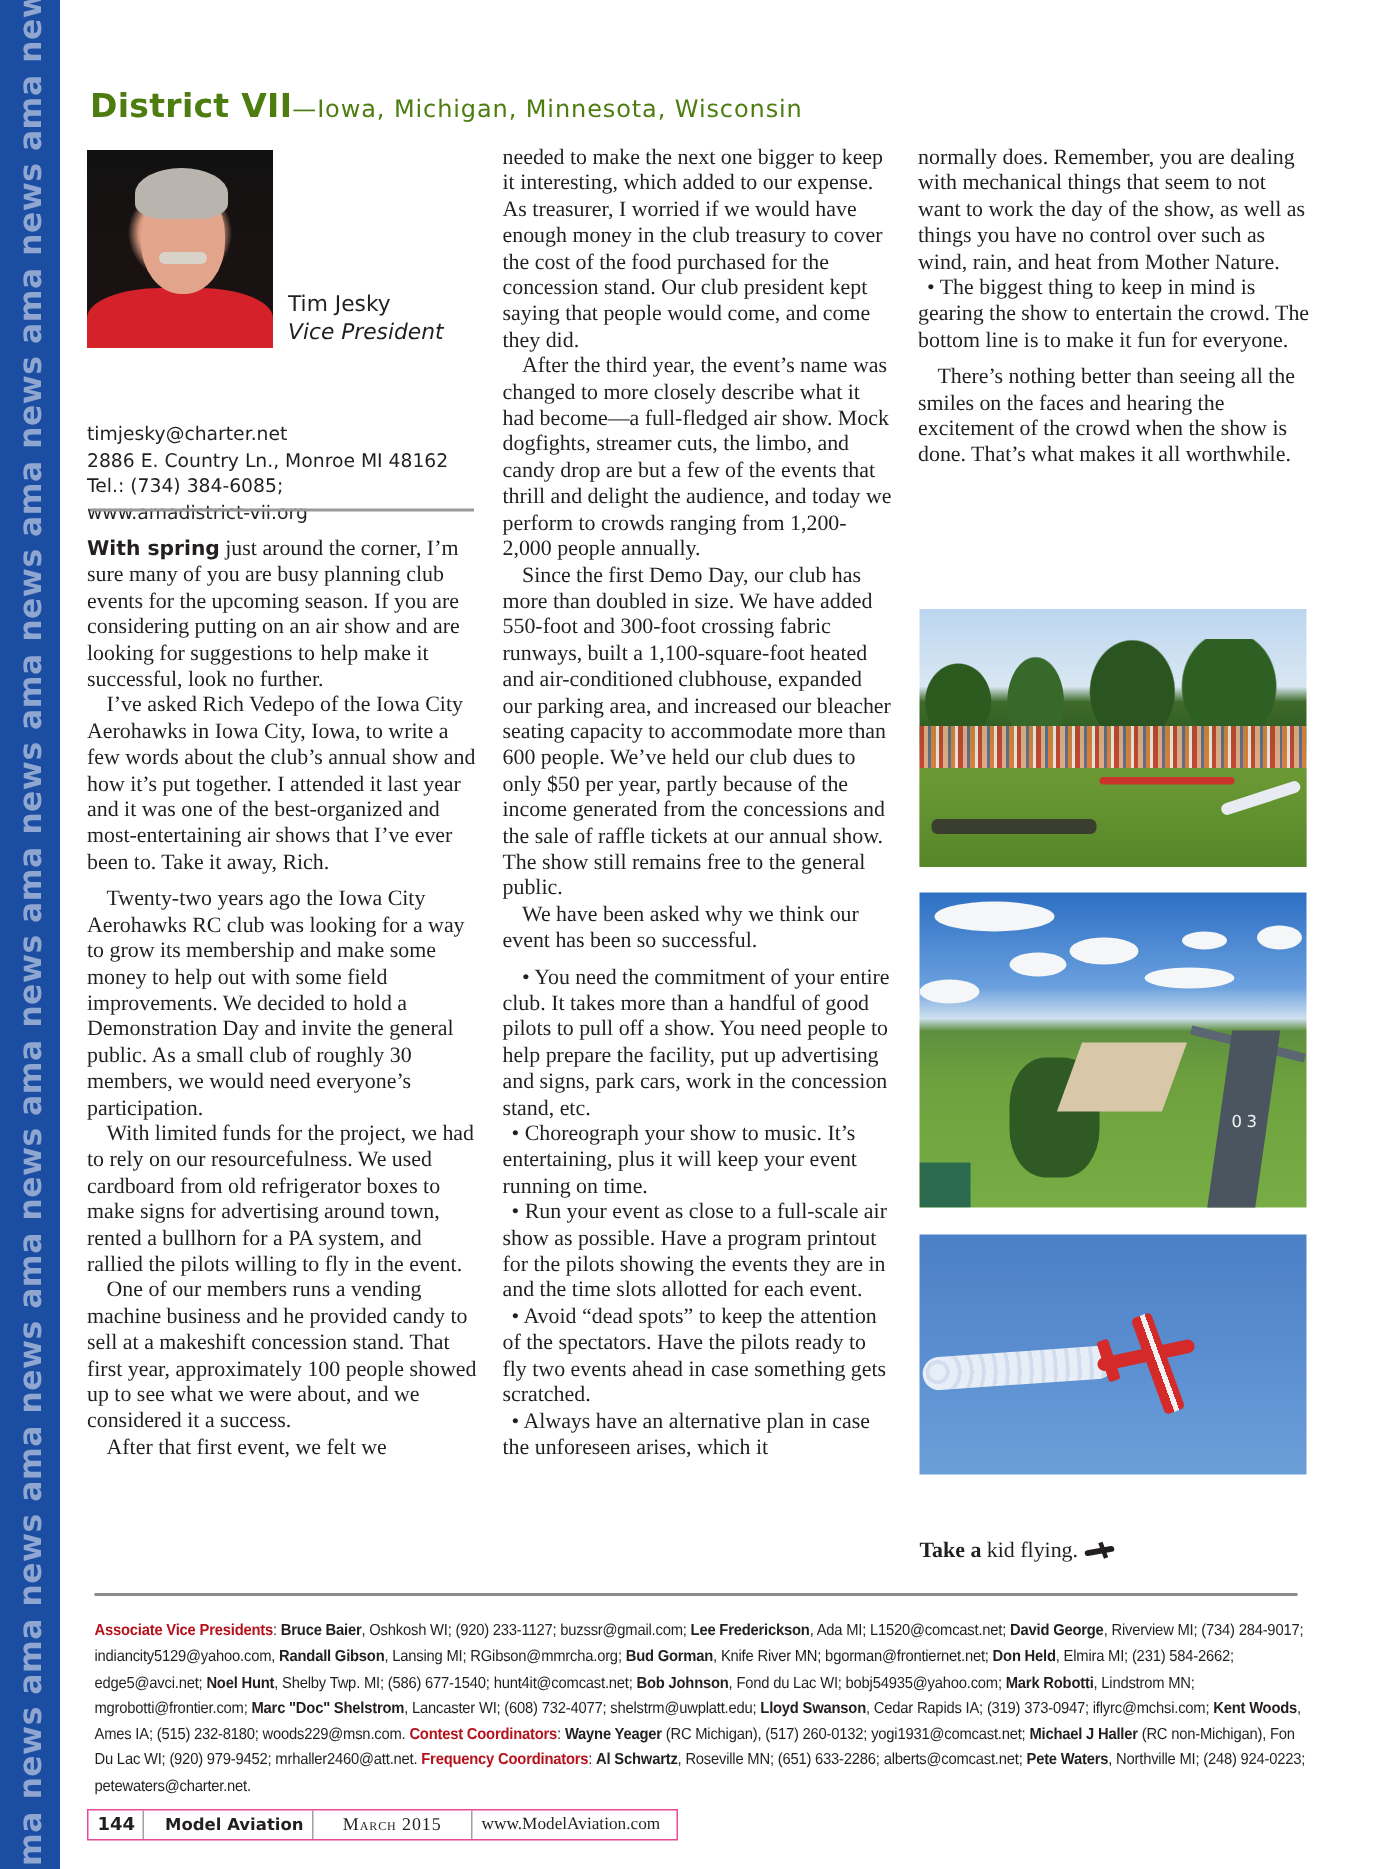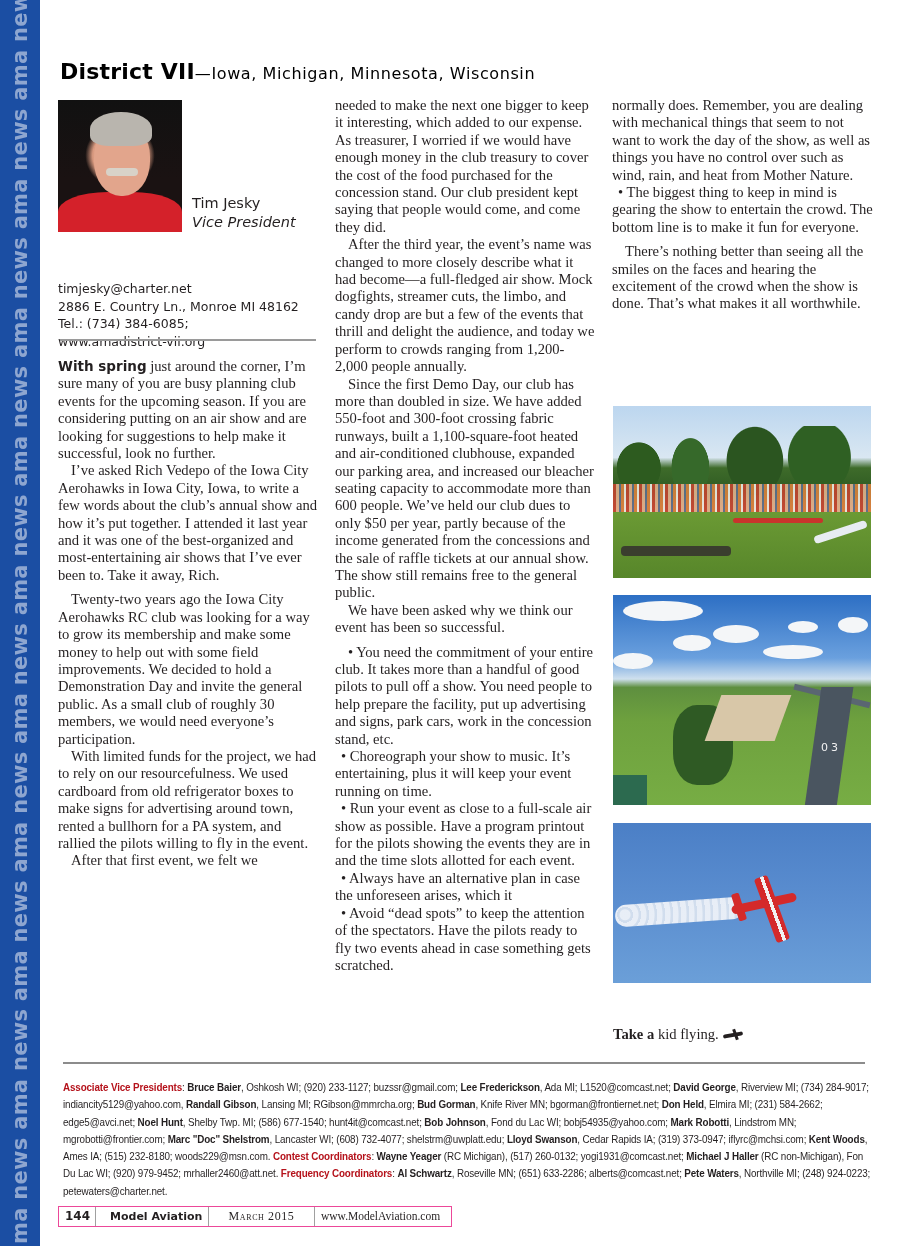--- a/index.html
+++ b/index.html
@@ -13,21 +13,21 @@
   .side-strip .txt {
     position: absolute; left: 0; top: 0; width: 1246px; height: 40px;
     transform-origin: 0 0; transform: translate(0, 1246px) rotate(-90deg);
     white-space: nowrap; font-family: "DejaVu Sans", sans-serif; font-weight: bold;
     font-size: 21px; line-height: 40px; color: #8ea6d0; letter-spacing: 0.3px;
     padding-left: 2px;
   }
 
   .title {
     position: absolute; left: 60px; top: 59px; white-space: nowrap;
-    font-family: "DejaVu Sans", sans-serif; color: #000000;
+    font-family: "DejaVu Sans", sans-serif; color: #4d7c0f;
   }
   .title .main { font-size: 22px; font-weight: bold; letter-spacing: 0.2px; }
   .title .sub { font-size: 16px; font-weight: normal; letter-spacing: 0.6px; }
 
   .portrait {
     position: absolute; left: 58px; top: 100px; width: 124px; height: 132px;
     background: radial-gradient(ellipse 40% 35% at 50% 42%, #e8b49a 0%, #d99a80 55%, rgba(0,0,0,0) 70%),
                 linear-gradient(#111 0%, #1a1212 60%, #1a1212 100%);
     overflow: hidden;
   }
@@ -134,33 +134,34 @@
   <div>Tel.: (734) 384-6085;</div>
   <div>www.amadistrict-vii.org</div>
 </div>
 <div class="contact-rule"></div>
 
 <div class="col col1">
   <p class="noind"><span class="lead">With spring</span><span> just around the corner, I’m sure many of you are busy planning club events for the upcoming season. If you are considering putting on an air show and are looking for suggestions to help make it successful, look no further.</span></p>
   <p>I’ve asked Rich Vedepo of the Iowa City Aerohawks in Iowa City, Iowa, to write a few words about the club’s annual show and how it’s put together. I attended it last year and it was one of the best-organized and most-entertaining air shows that I’ve ever been to. Take it away, Rich.</p>
   <p class="gap">Twenty-two years ago the Iowa City Aerohawks RC club was looking for a way to grow its membership and make some money to help out with some field improvements. We decided to hold a Demonstration Day and invite the general public. As a small club of roughly 30 members, we would need everyone’s participation.</p>
   <p>With limited funds for the project, we had to rely on our resourcefulness. We used cardboard from old refrigerator boxes to make signs for advertising around town, rented a bullhorn for a PA system, and rallied the pilots willing to fly in the event.</p>
+  <p>One of our members runs a vending machine business and he provided candy to sell at a makeshift concession stand. That first year, approximately 100 people showed up to see what we were about, and we considered it a success.</p>
   <p>After that first event, we felt we</p>
 </div>
 
 <div class="col col2">
   <p class="noind">needed to make the next one bigger to keep it interesting, which added to our expense. As treasurer, I worried if we would have enough money in the club treasury to cover the cost of the food purchased for the concession stand. Our club president kept saying that people would come, and come they did.</p>
   <p>After the third year, the event’s name was changed to more closely describe what it had become—a full-fledged air show. Mock dogfights, streamer cuts, the limbo, and candy drop are but a few of the events that thrill and delight the audience, and today we perform to crowds ranging from 1,200-2,000 people annually.</p>
   <p>Since the first Demo Day, our club has more than doubled in size. We have added 550-foot and 300-foot crossing fabric runways, built a 1,100-square-foot heated and air-conditioned clubhouse, expanded our parking area, and increased our bleacher seating capacity to accommodate more than 600 people. We’ve held our club dues to only $50 per year, partly because of the income generated from the concessions and the sale of raffle tickets at our annual show. The show still remains free to the general public.</p>
   <p>We have been asked why we think our event has been so successful.</p>
   <p class="gap" style="text-indent:13px">• You need the commitment of your entire club. It takes more than a handful of good pilots to pull off a show. You need people to help prepare the facility, put up advertising and signs, park cars, work in the concession stand, etc.</p>
   <p class="bul">• Choreograph your show to music. It’s entertaining, plus it will keep your event running on time.</p>
   <p class="bul">• Run your event as close to a full-scale air show as possible. Have a program printout for the pilots showing the events they are in and the time slots allotted for each event.</p>
+  <p class="bul">• Avoid “dead spots” to keep the attention of the spectators. Have the pilots ready to fly two events ahead in case something gets scratched.</p>
   <p class="bul">• Always have an alternative plan in case the unforeseen arises, which it</p>
-  <p class="bul">• Avoid “dead spots” to keep the attention of the spectators. Have the pilots ready to fly two events ahead in case something gets scratched.</p>
 </div>
 
 <div class="col col3">
   <p class="noind">normally does. Remember, you are dealing with mechanical things that seem to not want to work the day of the show, as well as things you have no control over such as wind, rain, and heat from Mother Nature.</p>
   <p class="bul">• The biggest thing to keep in mind is gearing the show to entertain the crowd. The bottom line is to make it fun for everyone.</p>
   <p class="gap">There’s nothing better than seeing all the smiles on the faces and hearing the excitement of the crowd when the show is done. That’s what makes it all worthwhile.</p>
 </div>
 
 <div class="photo photo1">
   <div class="trees"></div>

